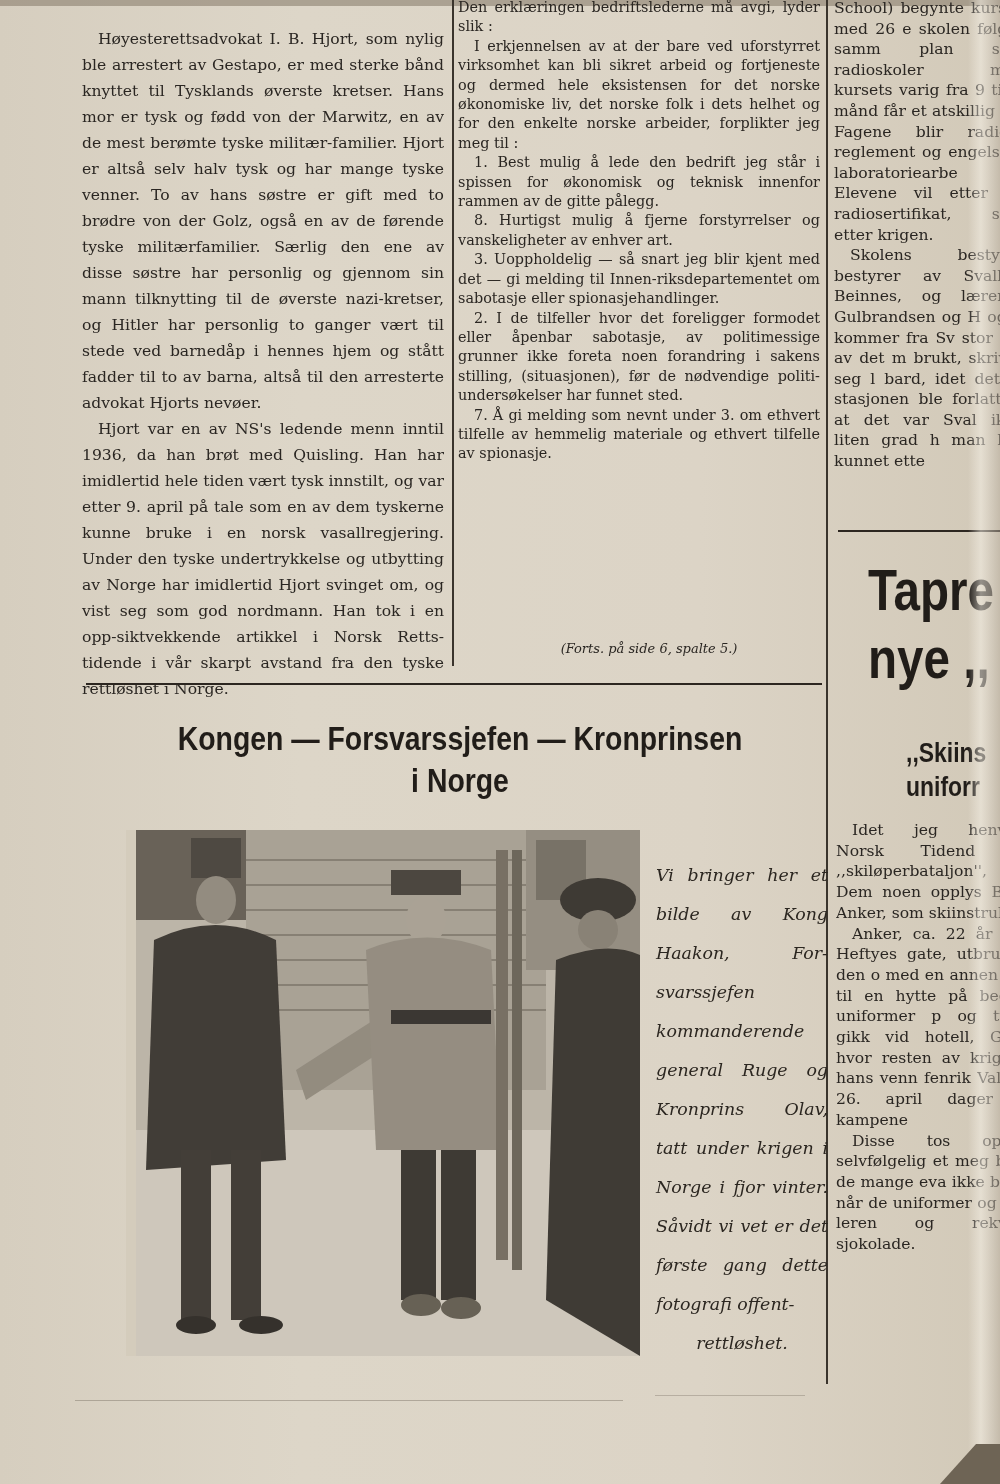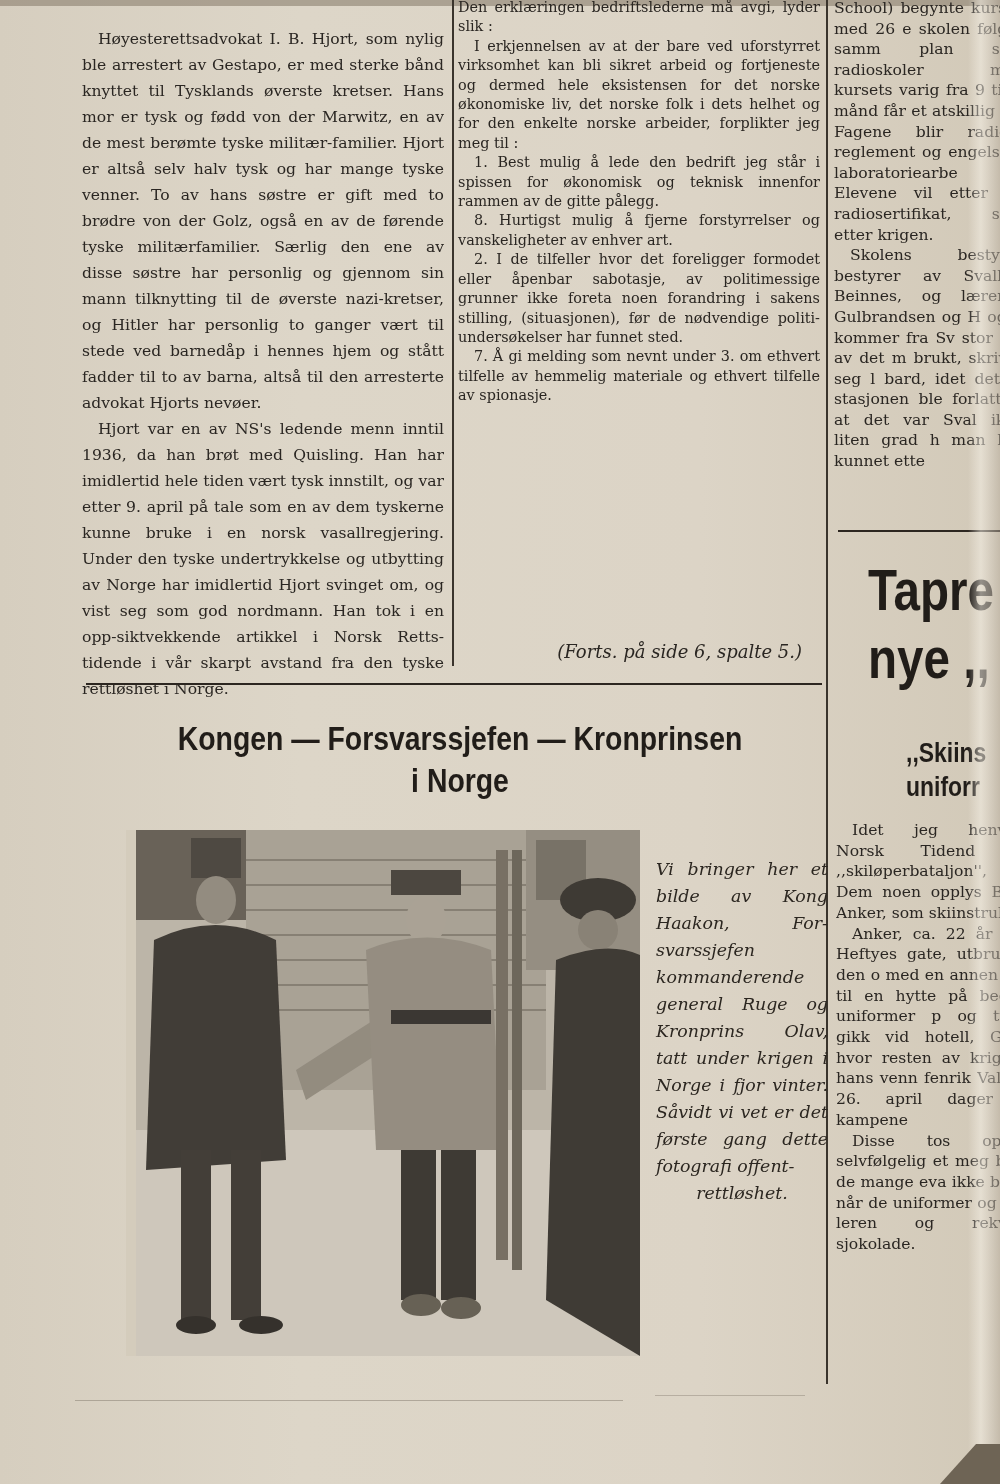--- a/index.html
+++ b/index.html
@@ -19,21 +19,21 @@
     background: linear-gradient(90deg, rgba(255,255,255,0.0), rgba(245,240,230,0.55) 40%, rgba(180,170,155,0.45));
   }
   .corner { position: absolute; right: 0; bottom: 0; width: 60px; height: 40px; background: #6e6455; clip-path: polygon(60% 0, 100% 0, 100% 100%, 0 100%); }
   .col { position: absolute; font-size: 15.6px; line-height: 26px; text-align: justify; }
   .col p { margin: 0; text-indent: 16px; }
   .col p.noind { text-indent: 0; }
   .col-1 { left: 82px; top: 26px; width: 362px; }
   .col-2 { left: 458px; top: -2px; width: 362px; font-size: 14.4px; line-height: 19.4px; }
   .rule-v { position: absolute; width: 1.5px; background: #3a342c; }
   .rule-h { position: absolute; height: 2px; background: #2c2620; }
-  .forts { position: absolute; left: 440px; top: 641px; width: 362px; text-align: right; font-style: italic; font-size: 18px; }
+  .forts { position: absolute; left: 468px; top: 641px; width: 362px; text-align: center; font-style: italic; font-size: 13px; }
   .headline {
     position: absolute; left: 90px; top: 718px; width: 740px; text-align: center;
     font-family: "Liberation Sans", sans-serif; font-weight: bold; font-size: 33px; line-height: 42px;
     transform: scaleX(0.86); transform-origin: center top; color: #211d19;
   }
   .right-head {
     position: absolute; left: 868px; top: 556px; white-space: nowrap;
     font-family: "Liberation Sans", sans-serif; font-weight: bold; font-size: 58px; line-height: 68px;
     transform: scaleX(0.82); transform-origin: left top; color: #211d19;
   }
@@ -43,21 +43,21 @@
     transform: scaleX(0.85); transform-origin: left top; color: #211d19;
   }
   .photo {
     position: absolute; left: 126px; top: 830px; width: 504px; height: 526px;
     background: #bdb6aa; overflow: hidden;
     border-left: 10px solid #d4ccbc;
   }
   .photo svg { width: 100%; height: 100%; display: block; }
   .caption {
     position: absolute; left: 656px; top: 856px; width: 172px;
-    font-style: italic; font-size: 17.4px; line-height: 27px; text-align: justify; color: #2b2620;
+    font-style: italic; font-size: 17.4px; line-height: 39px; text-align: justify; color: #2b2620;
   }
   .caption .last { text-align: center; display: block; }
   .clip { overflow: hidden; }
 </style>
 </head>
 <body>
 
 <div class="page">
   <div class="top-shadow"></div>
 
@@ -66,20 +66,21 @@
     <p>Hjort var en av NS's ledende menn inntil 1936, da han brøt med Quisling. Han har imidlertid hele tiden vært tysk innstilt, og var etter 9. april på tale som en av dem tyskerne kunne bruke i en norsk vasallregjering. Under den tyske undertrykkelse og utbytting av Norge har imidlertid Hjort svinget om, og vist seg som god nordmann. Han tok i en opp-siktvekkende artikkel i Norsk Retts-tidende i vår skarpt avstand fra den tyske rettløshet i Norge.</p>
   </div>
 
   <div class="rule-v" style="left:452px; top:0; height:666px;"></div>
 
   <div class="col col-2">
     <p class="noind">Den erklæringen bedriftslederne må avgi, lyder slik :</p>
     <p>I erkjennelsen av at der bare ved uforstyrret virksomhet kan bli sikret arbeid og fortjeneste og dermed hele eksistensen for det norske økonomiske liv, det norske folk i dets helhet og for den enkelte norske arbeider, forplikter jeg meg til :</p>
     <p>1. Best mulig å lede den bedrift jeg står i spissen for økonomisk og teknisk innenfor rammen av de gitte pålegg.</p>
     <p>8. Hurtigst mulig å fjerne forstyrrelser og vanskeligheter av enhver art.</p>
+    <p>3. Uoppholdelig — så snart jeg blir kjent med det — gi melding til Innen-riksdepartementet om sabotasje eller spionasjehandlinger.</p>
     <p>2. I de tilfeller hvor det foreligger formodet eller åpenbar sabotasje, av politimessige grunner ikke foreta noen forandring i sakens stilling, (situasjonen), før de nødvendige politi-undersøkelser har funnet sted.</p>
     <p>7. Å gi melding som nevnt under 3. om ethvert tilfelle av hemmelig materiale og ethvert tilfelle av spionasje.</p>
   </div>
   <div class="forts">(Forts. på side 6, spalte 5.)</div>
 
   <div class="rule-v" style="left:826px; top:0; height:1384px;"></div>
 
   <div class="clip" style="position:absolute; left:834px; top:0; width:166px; height:520px;">
     <div class="col" style="left:0; top:-2px; width:190px; font-size:15.6px; line-height:20.6px;">
       <p class="noind">School) begynte kursus med 26 e skolen følger samm plan som radioskoler men kursets varig fra 9 til 7 månd får et atskillig sto Fagene blir radiote reglement og engels så laboratoriearbe Elevene vil etter be radiosertifikat, som etter krigen.</p>

